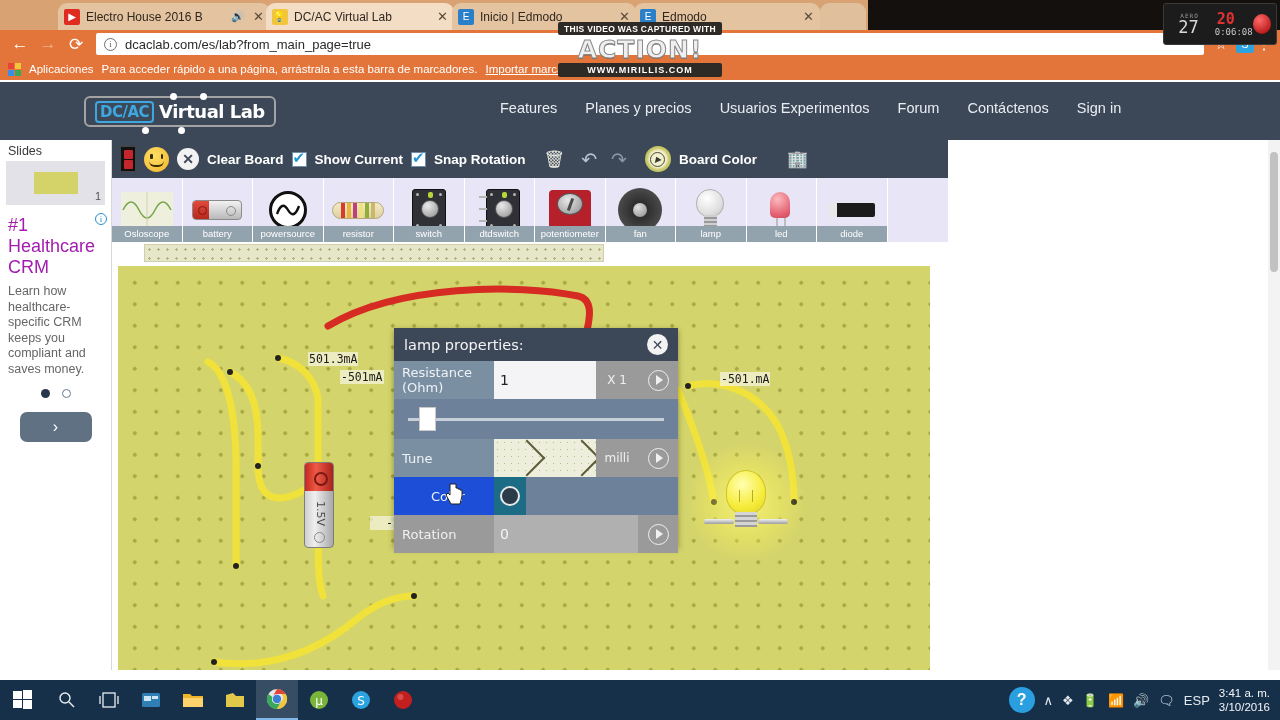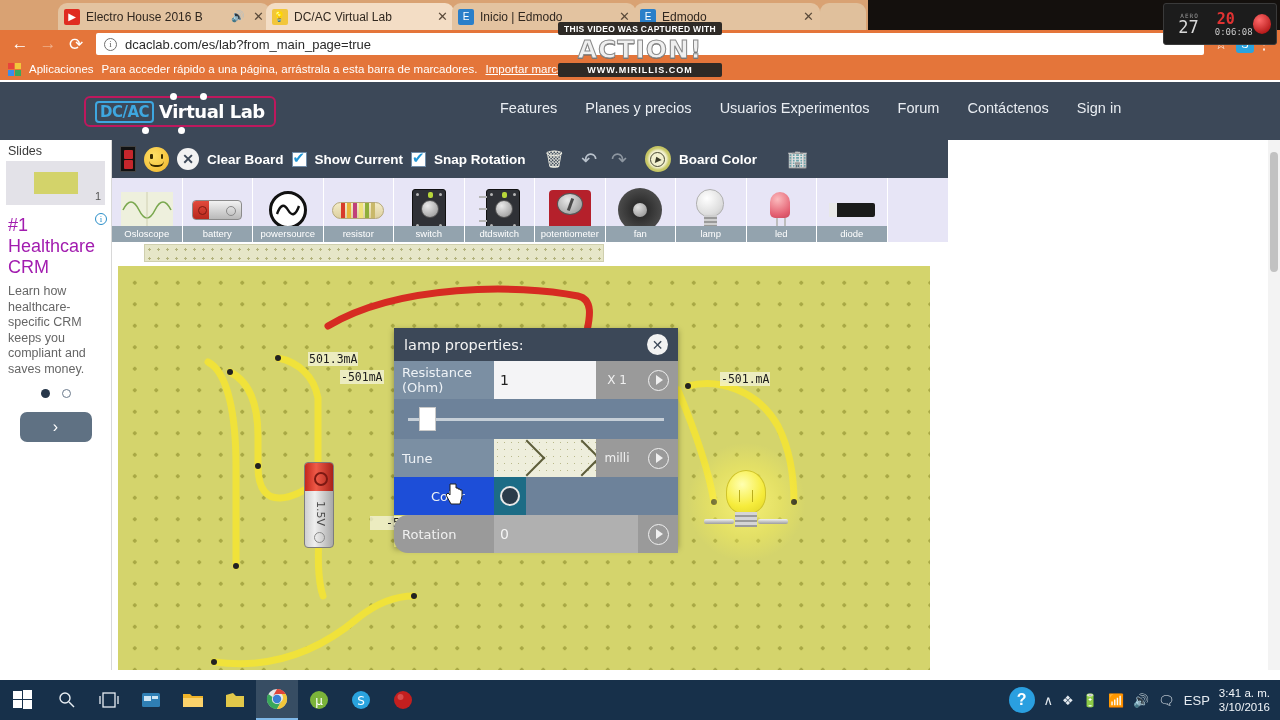--- a/index.html
+++ b/index.html
@@ -125,21 +125,21 @@
              background: radial-gradient(circle at 35% 30%, #ff6a6a, #a00000);
              margin-right: 5px; }
 
   
   .site-header {
     position: absolute; top: 82px; left: 0; width: 1280px; height: 58px;
     background: #3c4858;
   }
   .logo-box {
     position: absolute; left: 84px; top: 96px; height: 31px;
-    border: 2px solid #be185d; border-radius: 6px;
+    border: 2px solid #a3a3a3; border-radius: 6px;
     display: flex; align-items: center; padding: 0 9px;
     font-family: "DejaVu Sans", sans-serif; font-weight: bold; font-size: 18px;
     letter-spacing: -0.5px; color: #fff;
   }
   .logo-box .dcac { color: #3ea7e0; margin-right: 5px;
                     border: 2px solid #3ea7e0; border-radius: 4px; padding: 0 3px; font-size: 15px;}
   .logo-dot { position: absolute; width: 7px; height: 7px; border-radius: 50%; background: #fff; }
   .site-nav {
     position: absolute; top: 100px; left: 500px; display: flex; gap: 28px;
     font-size: 14.5px; color: #e9edf2;
@@ -446,21 +446,21 @@
   .dlg-row.color { background: #1d4ed8; text-align: center; }
   .dlg-row.color .swatch {
     width: 32px; align-self: stretch; background: #1c6c86;
     display: flex; align-items: center; justify-content: center; position: relative;
   }
   .dlg-row.color .swatch .ring {
     width: 20px; height: 20px; border-radius: 50%; border: 2px solid #e8e8e8;
     background: #2a3b4a;
   }
   .dlg-row.color .rest { flex: 1 1 auto; align-self: stretch; background: #6d829a; }
-  .dlg-row.rotation { background: #9a9a9a; border-radius: 14px; }
+  .dlg-row.rotation { background: #9a9a9a; }
   .dlg-row.rotation .rlabel { color: #f0f0f0; }
   .dlg-row.rotation .rvalue { background: #b0b0b0; color: #f5f5f5; }
   .cursor-hand {
     position: absolute; left: 444px; top: 482px; width: 20px; height: 24px; z-index: 55;
   }
 
   
   .taskbar {
     position: absolute; bottom: 0; left: 0; width: 1280px; height: 40px;
     background: #17304a; display: flex; align-items: center;

